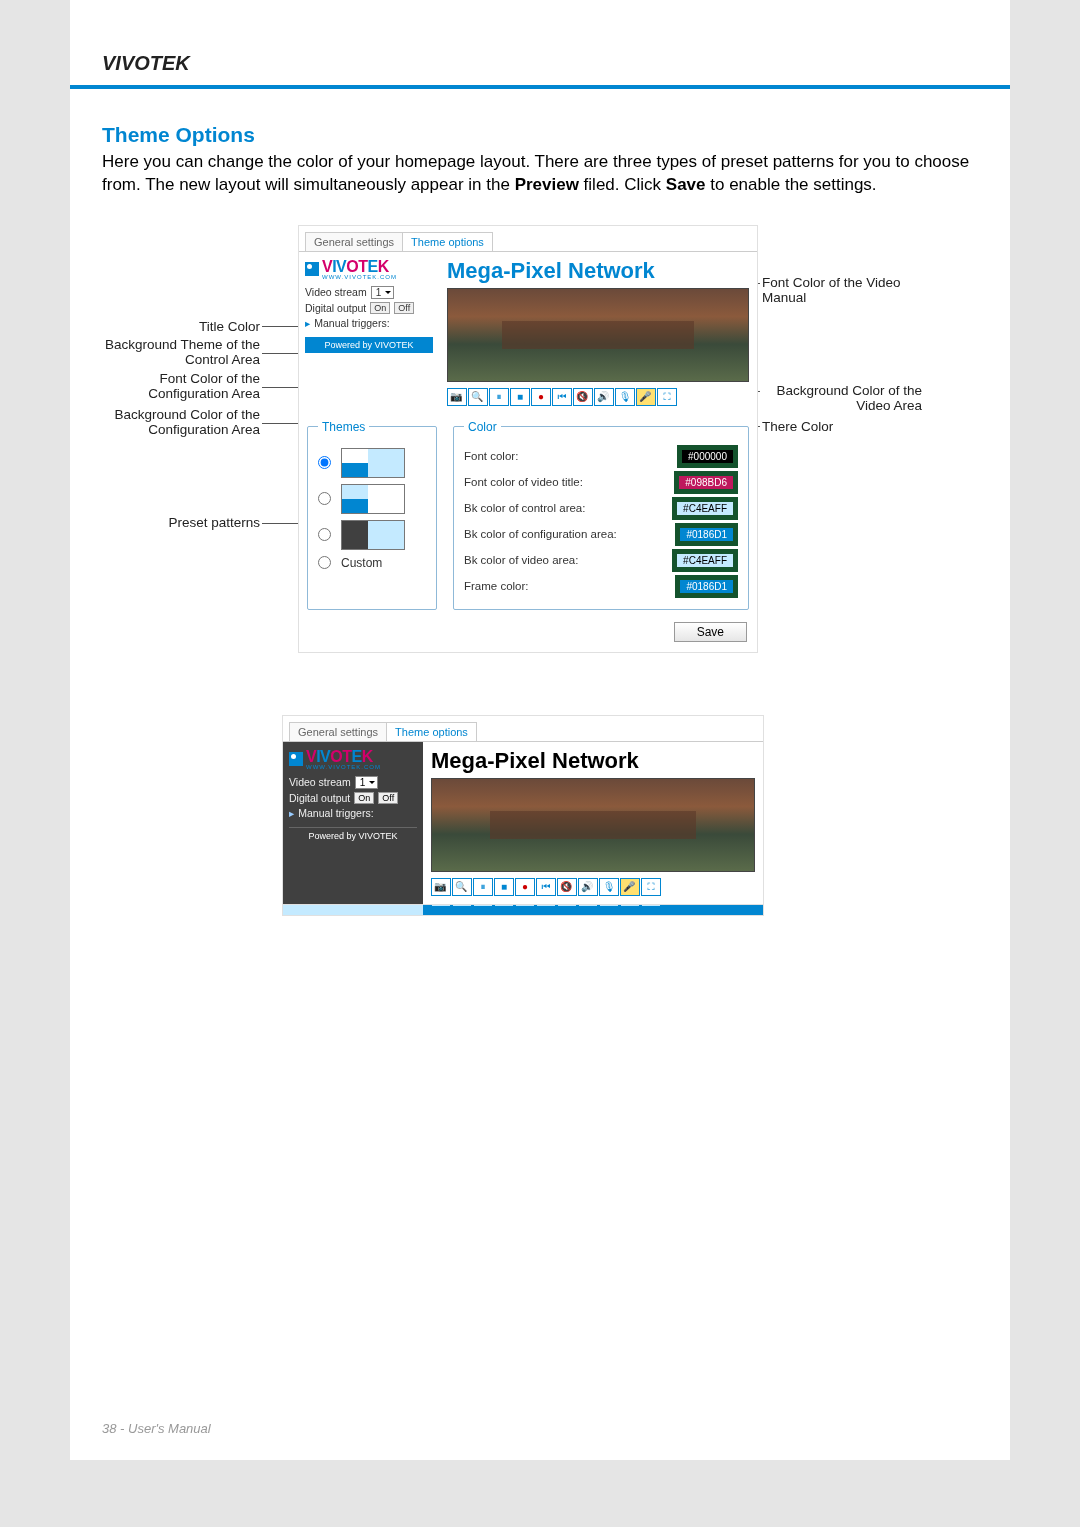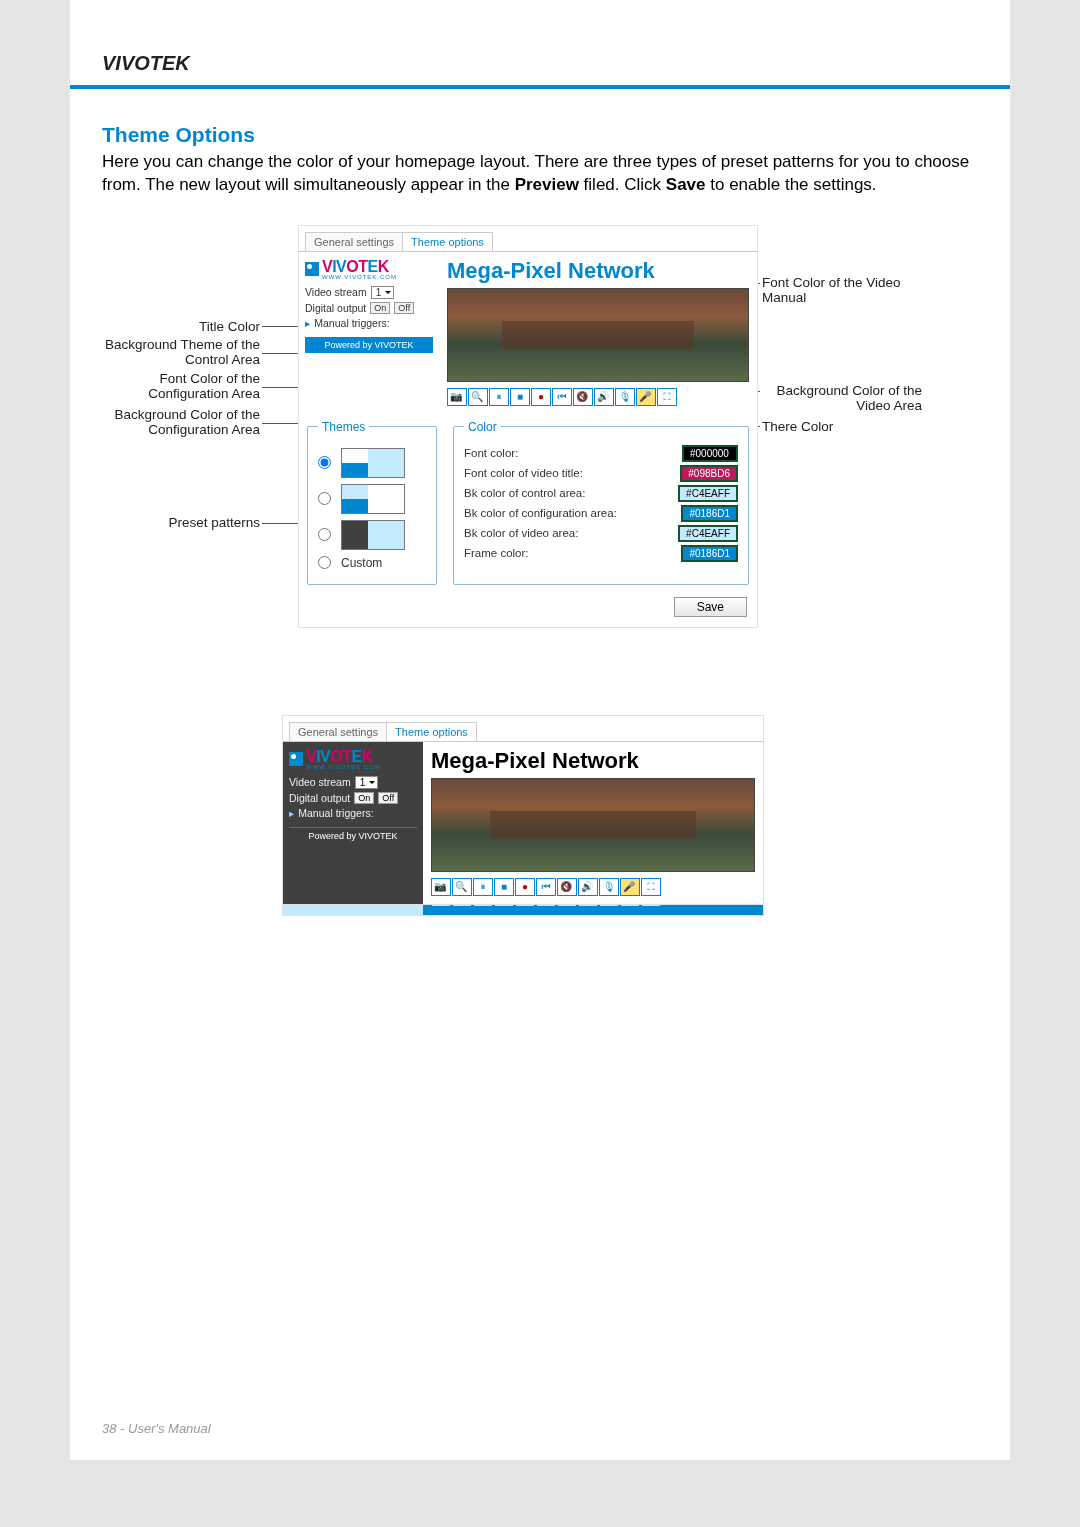--- a/index.html
+++ b/index.html
@@ -48,21 +48,21 @@
   .fieldsets { display: flex; gap: 16px; padding: 6px 8px; }
   fieldset { border: 1px solid #8FB9D8; border-radius: 2px; padding: 8px 10px; }
   legend { color: #0186D1; font-size: 12px; padding: 0 4px; }
   .theme-opt { display: flex; align-items: center; gap: 10px; margin: 6px 0; }
   .theme-opt input { margin: 0; }
   .thumb { width: 64px; height: 30px; display: flex; border: 1px solid #777; }
   .thumb .tl { width: 26px; display: flex; flex-direction: column; }
   .thumb .tl div { flex: 1; }
   .thumb .tr { flex: 1; }
   .color-row { display: flex; align-items: center; justify-content: space-between; gap: 8px; font-size: 11.5px; margin: 3px 0; }
-  .swatch { border: 2px solid #14532d; font-size: 10px; padding: 1px 6px; min-width: 56px; text-align: left; }
+  .swatch { border: 5px solid #14532d; font-size: 10px; padding: 1px 6px; min-width: 56px; text-align: right; }
   .savebar { padding: 6px 10px 10px 0; text-align: right; }
   .savebtn { border: 1px solid #999; background: linear-gradient(#FFF,#E6E6E6); font-size: 12px; padding: 2px 22px; }
 
   .footer { position: absolute; bottom: 24px; left: 32px; color: #999; font-style: italic; font-size: 13px; }
 
   
   .variant2 .preview-body { background: #C4EAFF; }
   .variant2 .sidebar { background: #C4EAFF; }
   .variant2 .video-title { color: #FFF; background: #0186D1; padding: 2px 6px; font-size: 20px; }
   .variant2 .video-area { background: #0186D1; }

